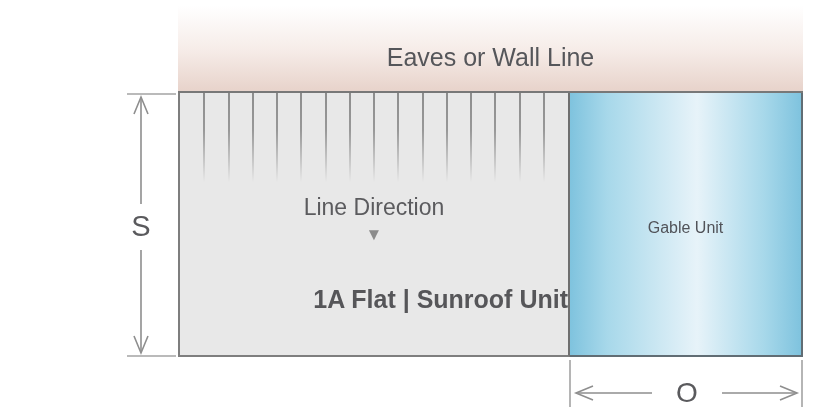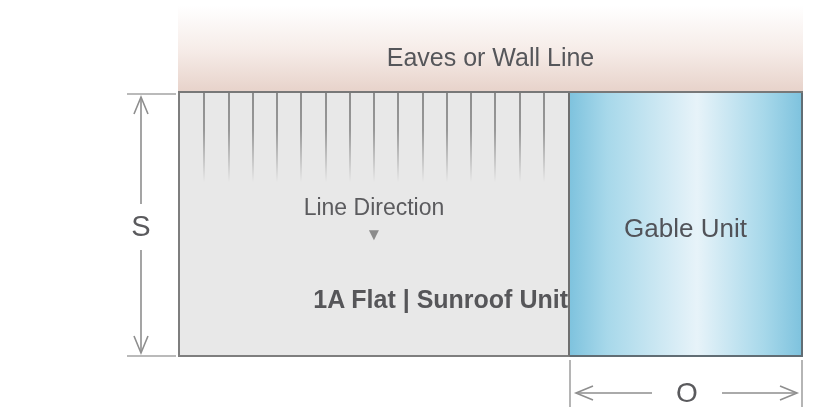--- a/index.html
+++ b/index.html
@@ -90,21 +90,21 @@
     width: 233px; height: 264px;
     background: linear-gradient(90deg, #7fc3de 0%, #a7d8ea 16%, #e7f3f9 55%, #a7d8ea 84%, #7fc3de 100%);
     border-right: 2px solid #616d74;
     border-bottom: 2px solid #616d74;
   }
   .gable-label {
     position: absolute;
     left: 0; top: 119px;
     width: 100%;
     text-align: center;
-    font-size: 26px;
+    font-size: 16px;
     line-height: 32px;
     color: #515359;
   }
 
   
   .s-label {
     position: absolute;
     left: 79px; top: 208px;
     width: 34px;
     text-align: center;

